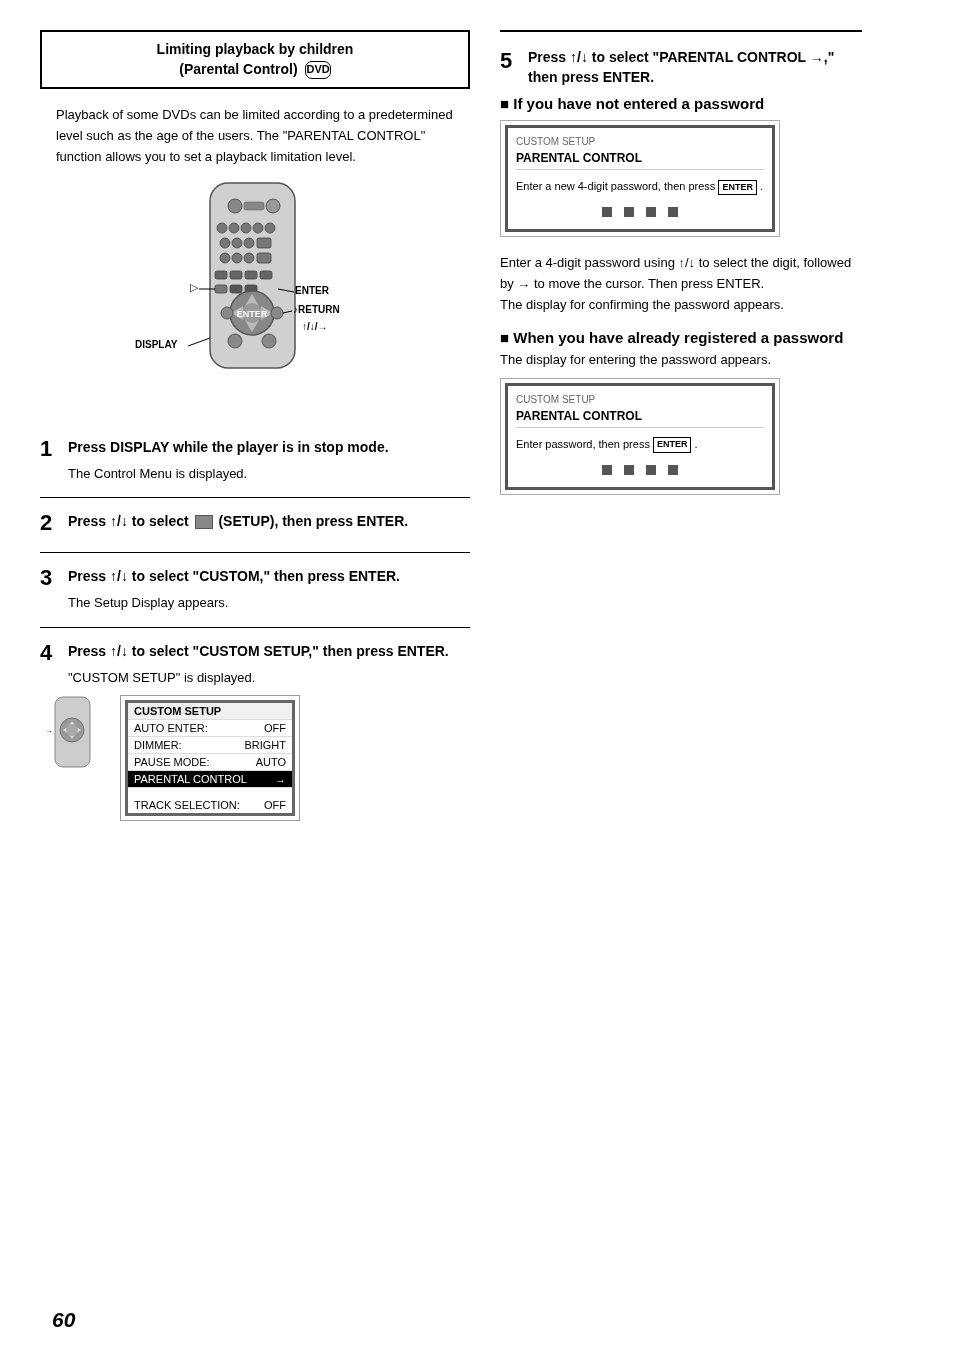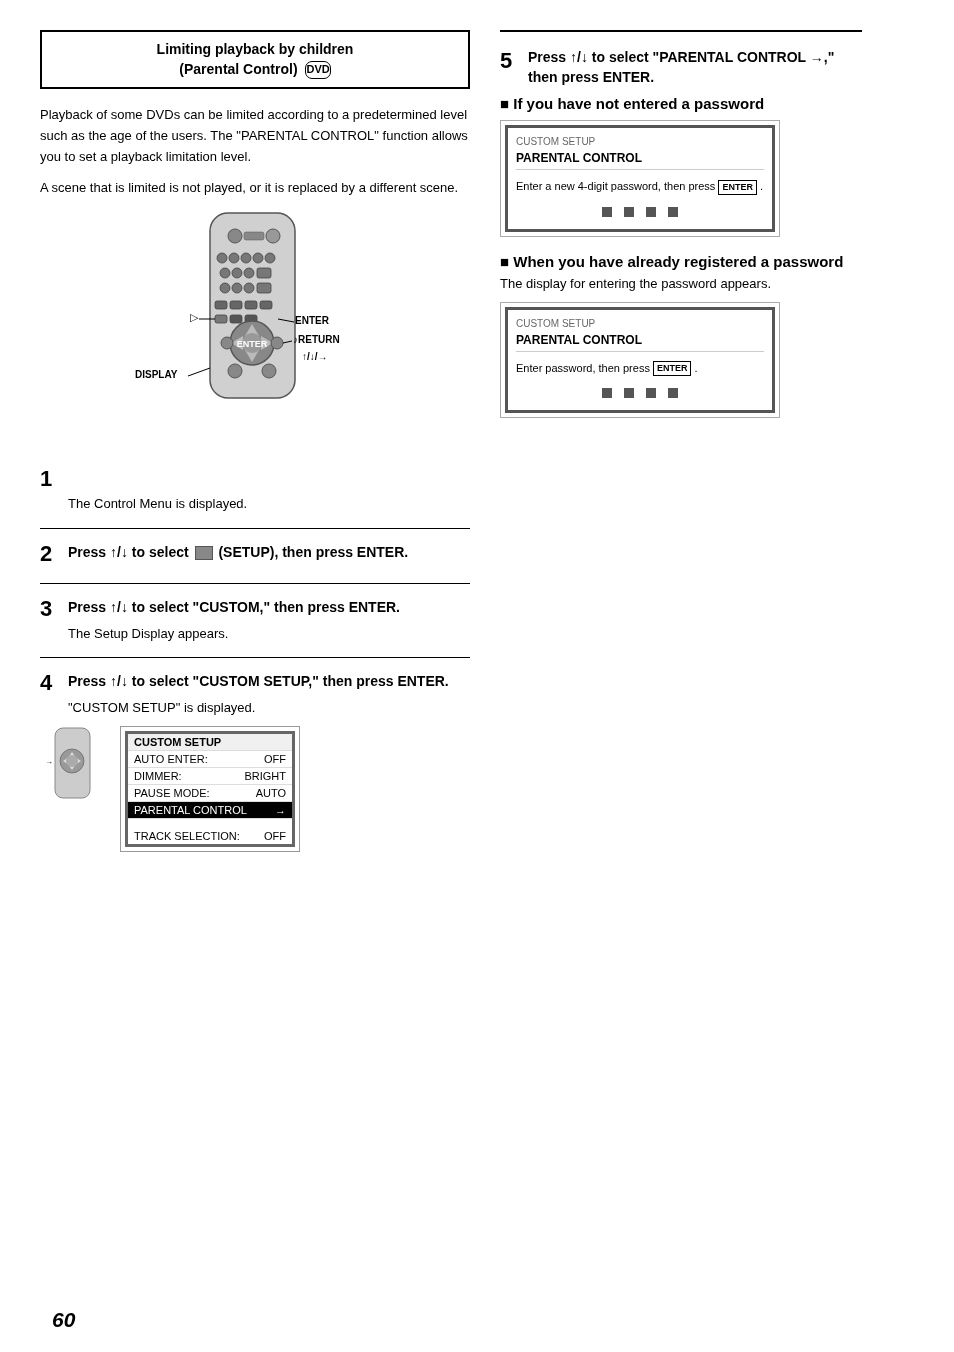--- a/index.html
+++ b/index.html
@@ -70,20 +70,21 @@
       font-size: 11px;
       font-weight: bold;
       vertical-align: middle;
       margin-left: 4px;
     }
 
     .intro-text {
       font-size: 13px;
       line-height: 1.6;
       margin-bottom: 10px;
+      margin-left: 16px;
     }
 
     
     .step {
       margin-bottom: 14px;
       padding-bottom: 14px;
       border-bottom: 1px solid #000;
     }
 
     .step:last-child {
@@ -272,21 +273,20 @@
 
       <div class="header-box">
         <div class="header-box-title">
           <span style="white-space:pre-line;">Limiting playback by children
 (Parental Control)</span>
           <span class="dvd-badge">DVD</span>
         </div>
       </div>
 
       <p class="intro-text">Playback of some DVDs can be limited according to a predetermined level such as the age of the users. The "PARENTAL CONTROL" function allows you to set a playback limitation level.</p>
-      <p class="intro-text">A scene that is limited is not played, or it is replaced by a different scene.</p>
 
       <div class="remote-svg-container">
         <svg width="280" height="240" viewBox="0 0 280 240">
 
           <rect x="95" y="5" width="85" height="185" rx="18" ry="18" fill="#d0d0d0" stroke="#555" stroke-width="1.5"></rect>
 
           <circle cx="120" cy="28" r="7" fill="#888" stroke="#555" stroke-width="1"></circle>
           <rect x="129" cy="24" width="20" height="8" rx="2" fill="#888" stroke="#555" stroke-width="0.5" y="24"></rect>
           <circle cx="158" cy="28" r="7" fill="#999" stroke="#555" stroke-width="1"></circle>
 
@@ -347,20 +347,21 @@
           <text x="178" y="135" font-size="10" fill="#000" font-family="Arial" font-weight="bold">♪RETURN</text>
           <line x1="177" y1="133" x2="168" y2="135" stroke="#000" stroke-width="1"></line>
 
           <text x="187" y="152" font-size="10" fill="#000" font-family="Arial" font-weight="bold">↑/↓/→</text>
         </svg>
       </div>
 
       <div class="step">
         <div class="step-header">
           <span class="step-number">1</span>
+          <span class="step-title">Press DISPLAY while the player is in stop mode.</span>
         </div>
         <div class="step-desc">The Control Menu is displayed.</div>
       </div>
 
       <div class="step">
         <div class="step-header">
           <span class="step-number">2</span>
           <span class="step-title">Press ↑/↓ to select <span style="display:inline-block;background:#888;width:18px;height:14px;vertical-align:middle;border:1px solid #555;margin:0 2px;"></span> (SETUP), then press ENTER.</span>
         </div>
       </div>
@@ -451,20 +452,24 @@
             <div class="password-dots">
               <div class="password-dot"></div>
               <div class="password-dot"></div>
               <div class="password-dot"></div>
               <div class="password-dot"></div>
             </div>
           </div>
         </div>
       </div>
 
+      <div class="subsection-desc" style="margin-bottom:14px; line-height:1.6;">
+        Enter a 4-digit password using ↑/↓ to select the digit, followed by → to move the cursor. Then press ENTER.<br>
+        The display for confirming the password appears.
+      </div>
 
       <div class="subsection">
         <div class="subsection-title">When you have already registered a password</div>
         <div class="subsection-desc">The display for entering the password appears.</div>
 
         <div class="screen-box">
           <div class="screen-inner">
             <div class="screen-label">CUSTOM SETUP</div>
             <div class="screen-title">PARENTAL CONTROL</div>
             <div class="screen-text">

